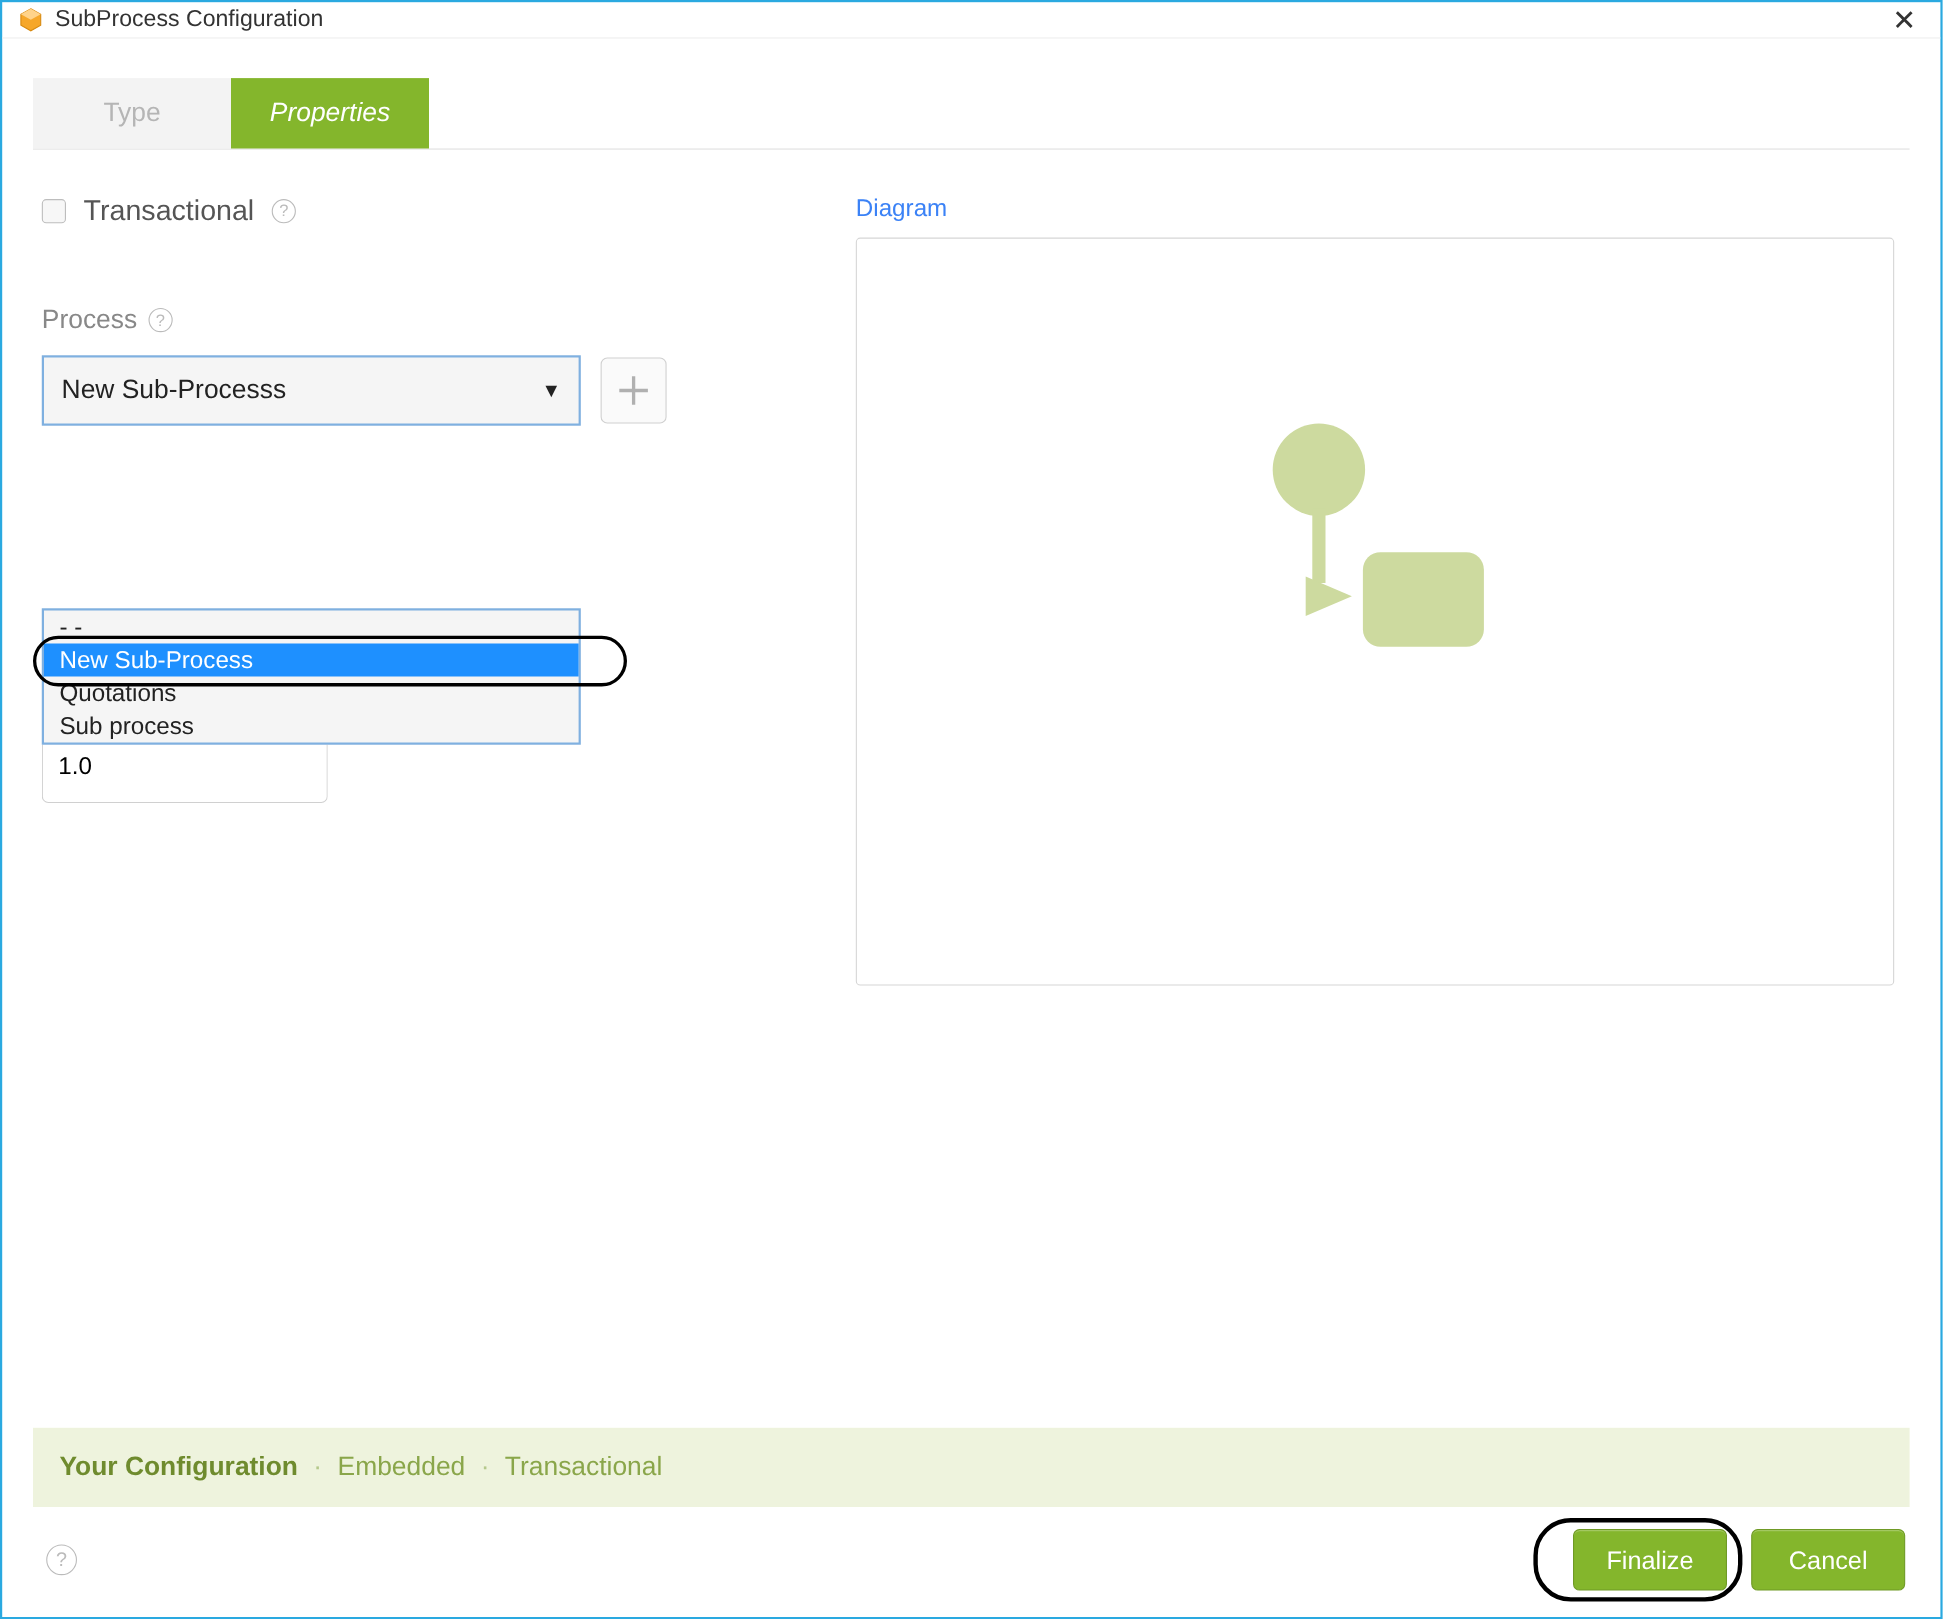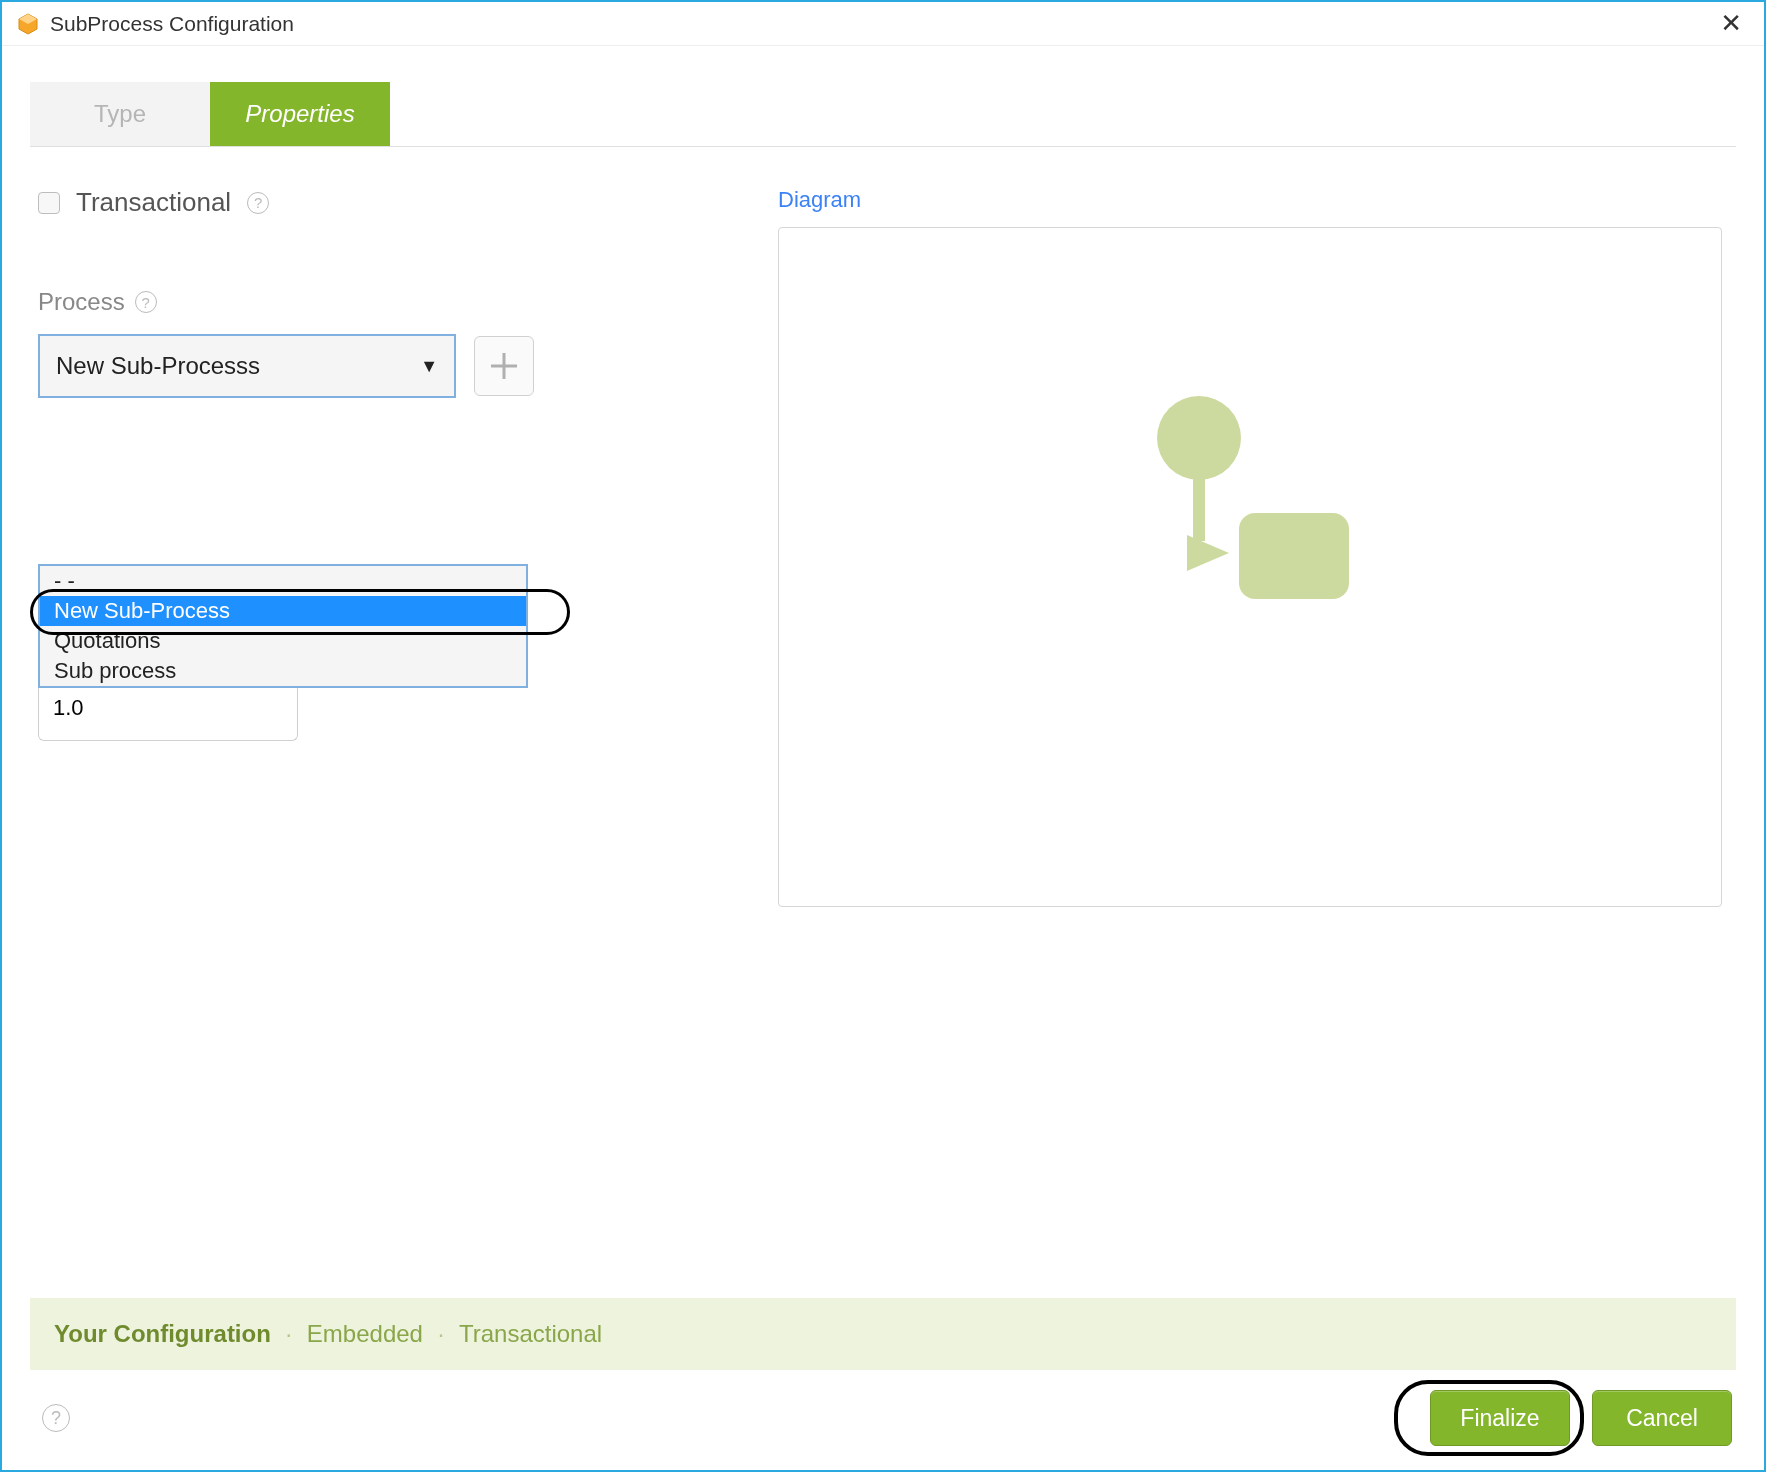--- a/index.html
+++ b/index.html
@@ -14,21 +14,21 @@
     width: 1766px;
     height: 1472px;
     border: 2px solid #2aa9e0;
     position: relative;
     background: #fff;
     display: flex;
     flex-direction: column;
   }
   
   .titlebar {
-    height: 44px;
+    height: 33px;
     display: flex;
     align-items: center;
     padding: 0 14px;
     border-bottom: 1px solid #eee;
   }
   .app-icon {
     width: 24px; height: 24px;
     margin-right: 10px;
     display: inline-flex; align-items: center; justify-content: center;
   }
@@ -117,21 +117,21 @@
     display: flex;
     align-items: center;
     gap: 10px;
   }
   .select-row {
     display: flex;
     align-items: center;
     gap: 18px;
   }
   .select-box {
-    width: 418px;
+    width: 490px;
     height: 64px;
     border: 2px solid #7fb0e0;
     background: #f5f5f5;
     display: flex;
     align-items: center;
     padding: 0 16px;
     font-size: 24px;
     color: #222;
     position: relative;
     cursor: pointer;

